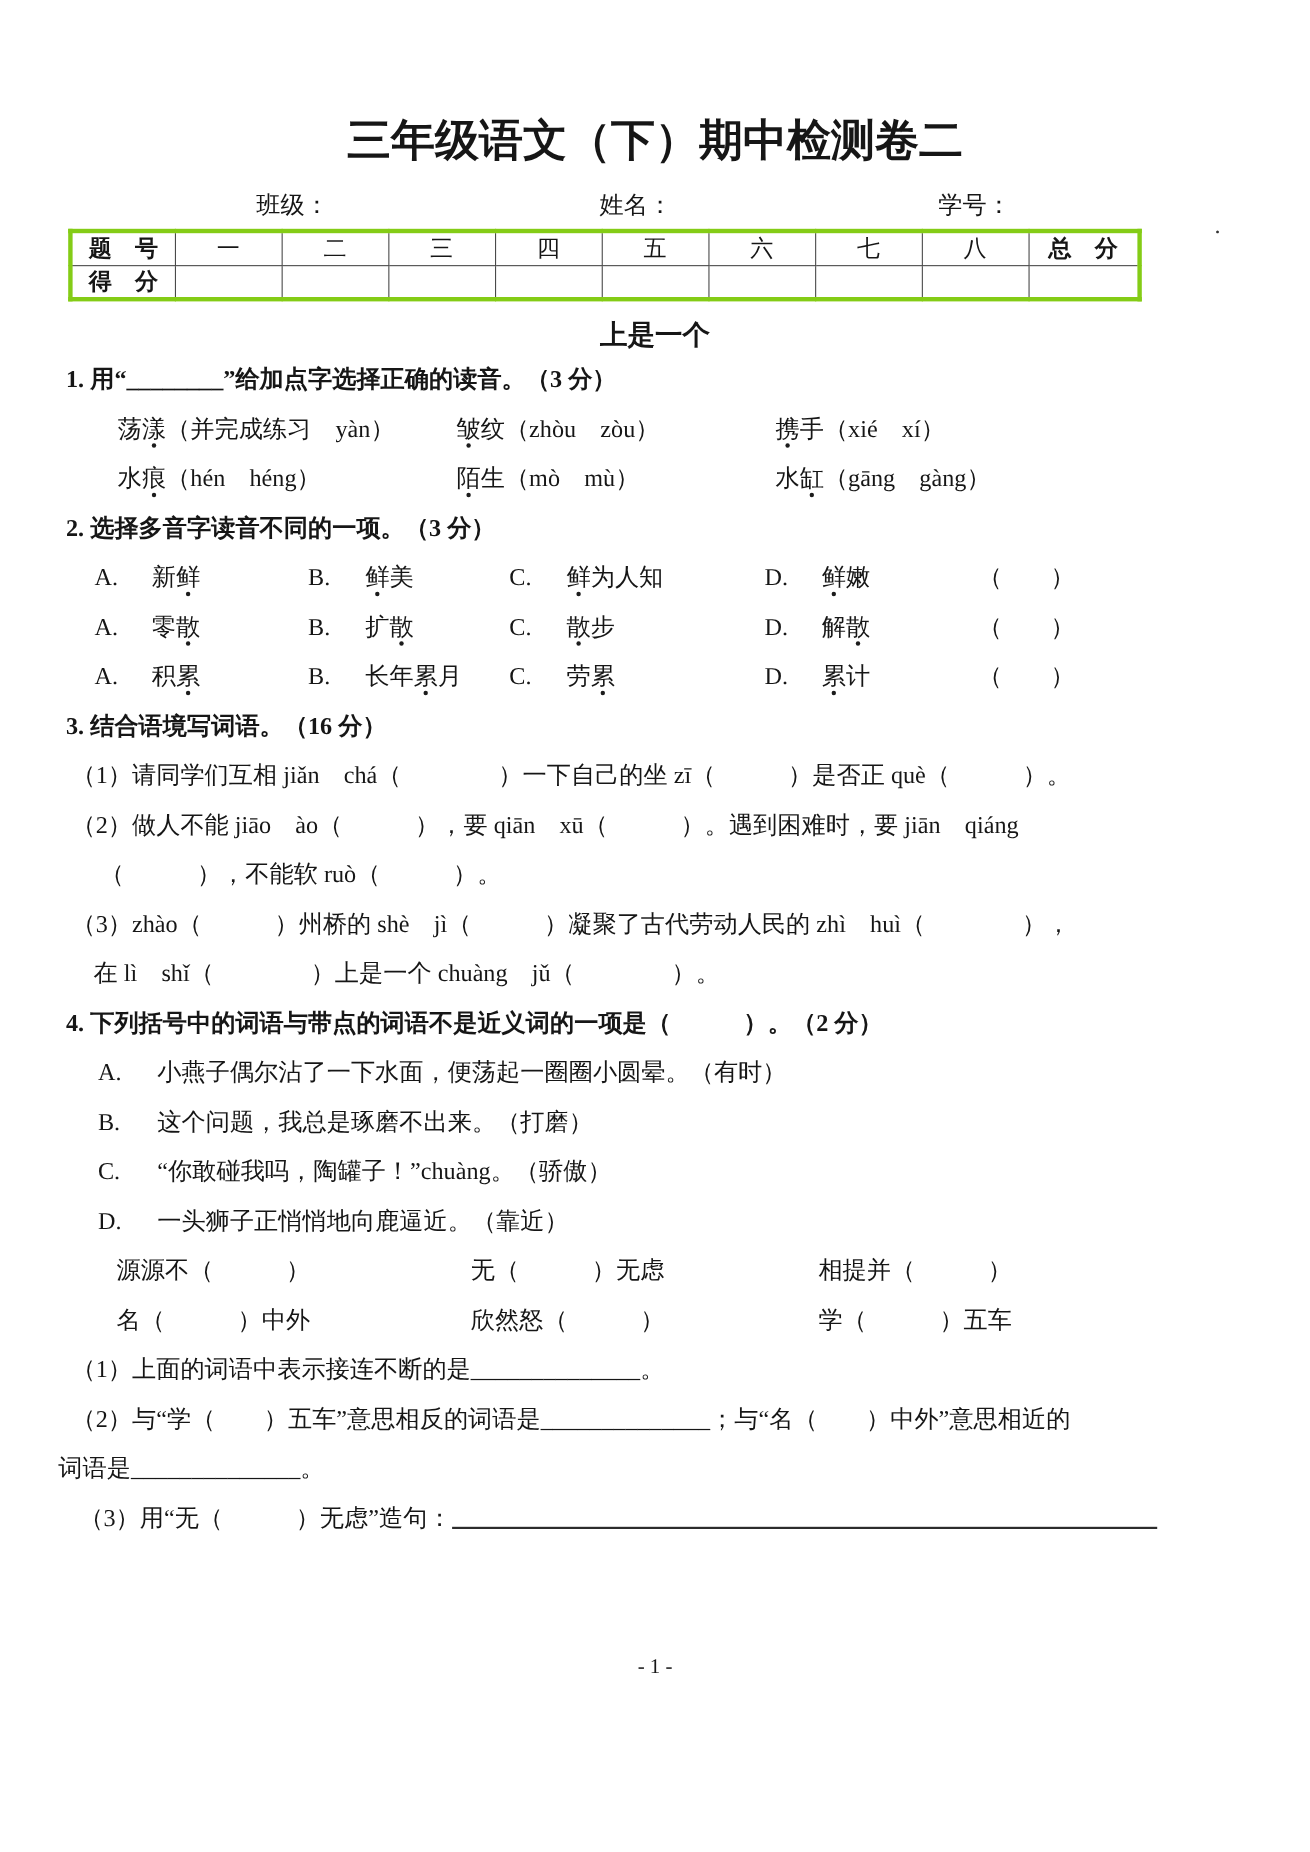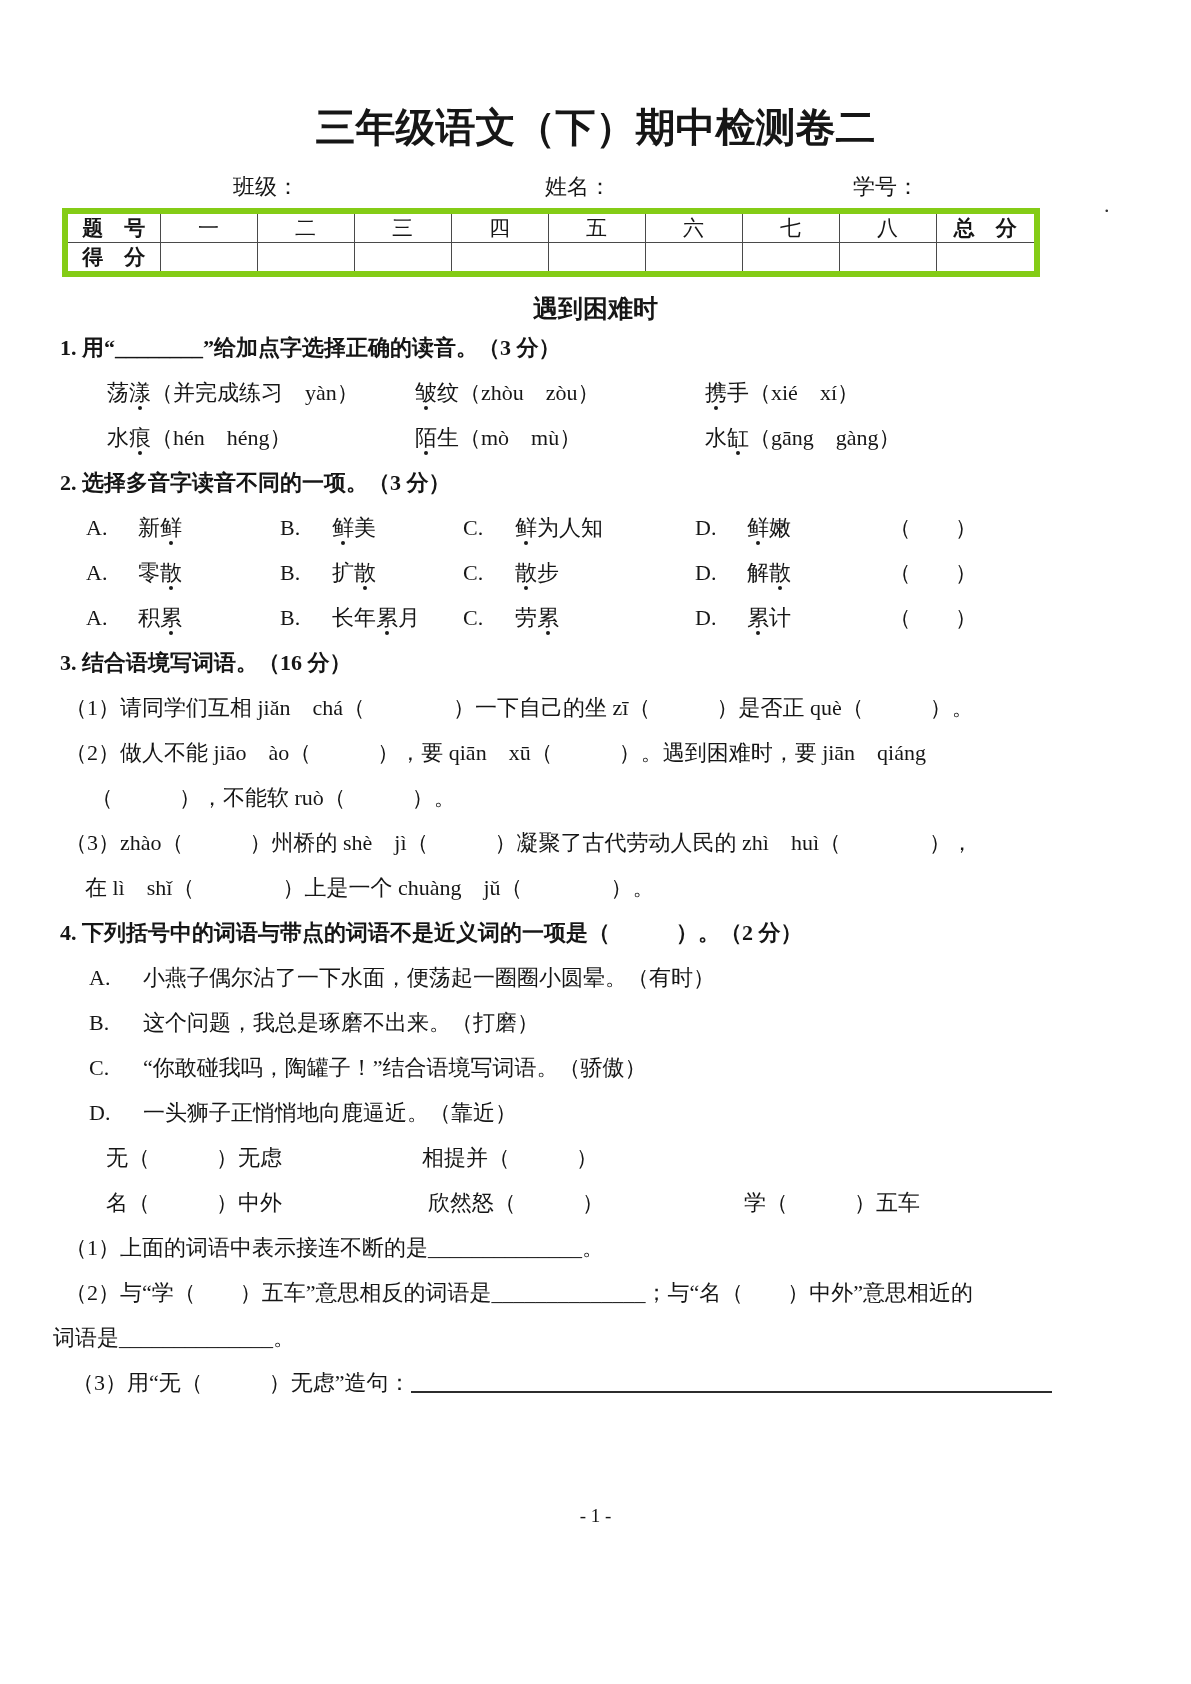--- a/index.html
+++ b/index.html
@@ -22,21 +22,21 @@
   .info-row { position: relative; height: 32px; margin-top: 22px; font-size: 22px; }
   .info-row .lab { position: absolute; top: 0; white-space: pre; }
   .lab-class { left: 233px; }
   .lab-name  { left: 545px; }
   .lab-no    { left: 853px; }
   .stray { position: absolute; left: 1104px; top: 192px; font-size: 22px; color: #333; }
   table.score {
     border-collapse: collapse;
     margin-left: 62px; margin-top: 4px;
     table-layout: fixed;
-    border: 6px solid #84cc16;
+    border: 4px solid #84cc16;
   }
   .score td {
     border: 1px solid #4a4a4a;
     height: 31px; padding: 0;
     text-align: center; vertical-align: middle;
     font-size: 21px; white-space: pre;
   }
   .score .b { font-weight: bold; }
   .c-label { width: 95px; } .c-num { width: 97px; } .c-total { width: 101px; }
   .section-title {
@@ -131,21 +131,21 @@
       <td></td>
       <td></td>
       <td></td>
       <td></td>
       <td></td>
       <td></td>
     </tr>
   </tbody>
 </table>
 
-<div class="section-title">遇到困难时</div>
+<div class="section-title">上是一个</div>
 
 <div class="content">
 
   <div class="line bold qline">1. 用“________”给加点字选择正确的读音。（3 分）</div>
 
   <div class="line q1-row">
     <span class="q1-c q1-c1"><span>荡</span><span class="dotted">漾</span><span>（并完成练习　yàn）</span></span>
     <span class="q1-c q1-c2"><span></span><span class="dotted">皱</span><span>纹（zhòu　zòu）</span></span>
     <span class="q1-c"><span></span><span class="dotted">携</span><span>手（xié　xí）</span></span>
   </div>
@@ -190,27 +190,28 @@
   <div class="line ind20">在 lì　shǐ（　　　　）上是一个 chuàng　jǔ（　　　　）。</div>
 
   <div class="line bold qline">4. 下列括号中的词语与带点的词语不是近义词的一项是（　　　）。（2 分）</div>
   <div class="line q4-row">
     <span class="opt4-label">A.</span><span>小燕子偶尔沾了一下水面，便荡起一圈圈小圆晕。（有时）</span>
   </div>
   <div class="line q4-row">
     <span class="opt4-label">B.</span><span>这个问题，我总是琢磨不出来。（打磨）</span>
   </div>
   <div class="line q4-row">
-    <span class="opt4-label">C.</span><span>“你敢碰我吗，陶罐子！”结合语境写词语。（骄傲）</span>
+    <span class="opt4-label">C.</span><span>“你敢碰我吗，陶罐子！”chuàng。（骄傲）</span>
   </div>
   <div class="line q4-row">
     <span class="opt4-label">D.</span><span>一头狮子正悄悄地向鹿逼近。（靠近）</span>
   </div>
 
   <div class="line q5-row">
+    <span class="q5-c q5-c1">源源不（　　　）</span>
     <span class="q5-c q5-c2">无（　　　）无虑</span>
     <span class="q5-c">相提并（　　　）</span>
   </div>
   <div class="line q5-row">
     <span class="q5-c q5-c1">名（　　　）中外</span>
     <span class="q5-c q5-c2">欣然怒（　　　）</span>
     <span class="q5-c">学（　　　）五车</span>
   </div>
   <div class="line ind12">（1）上面的词语中表示接连不断的是______________。</div>
   <div class="line ind12">（2）与“学（　　）五车”意思相反的词语是______________；与“名（　　）中外”意思相近的</div>

